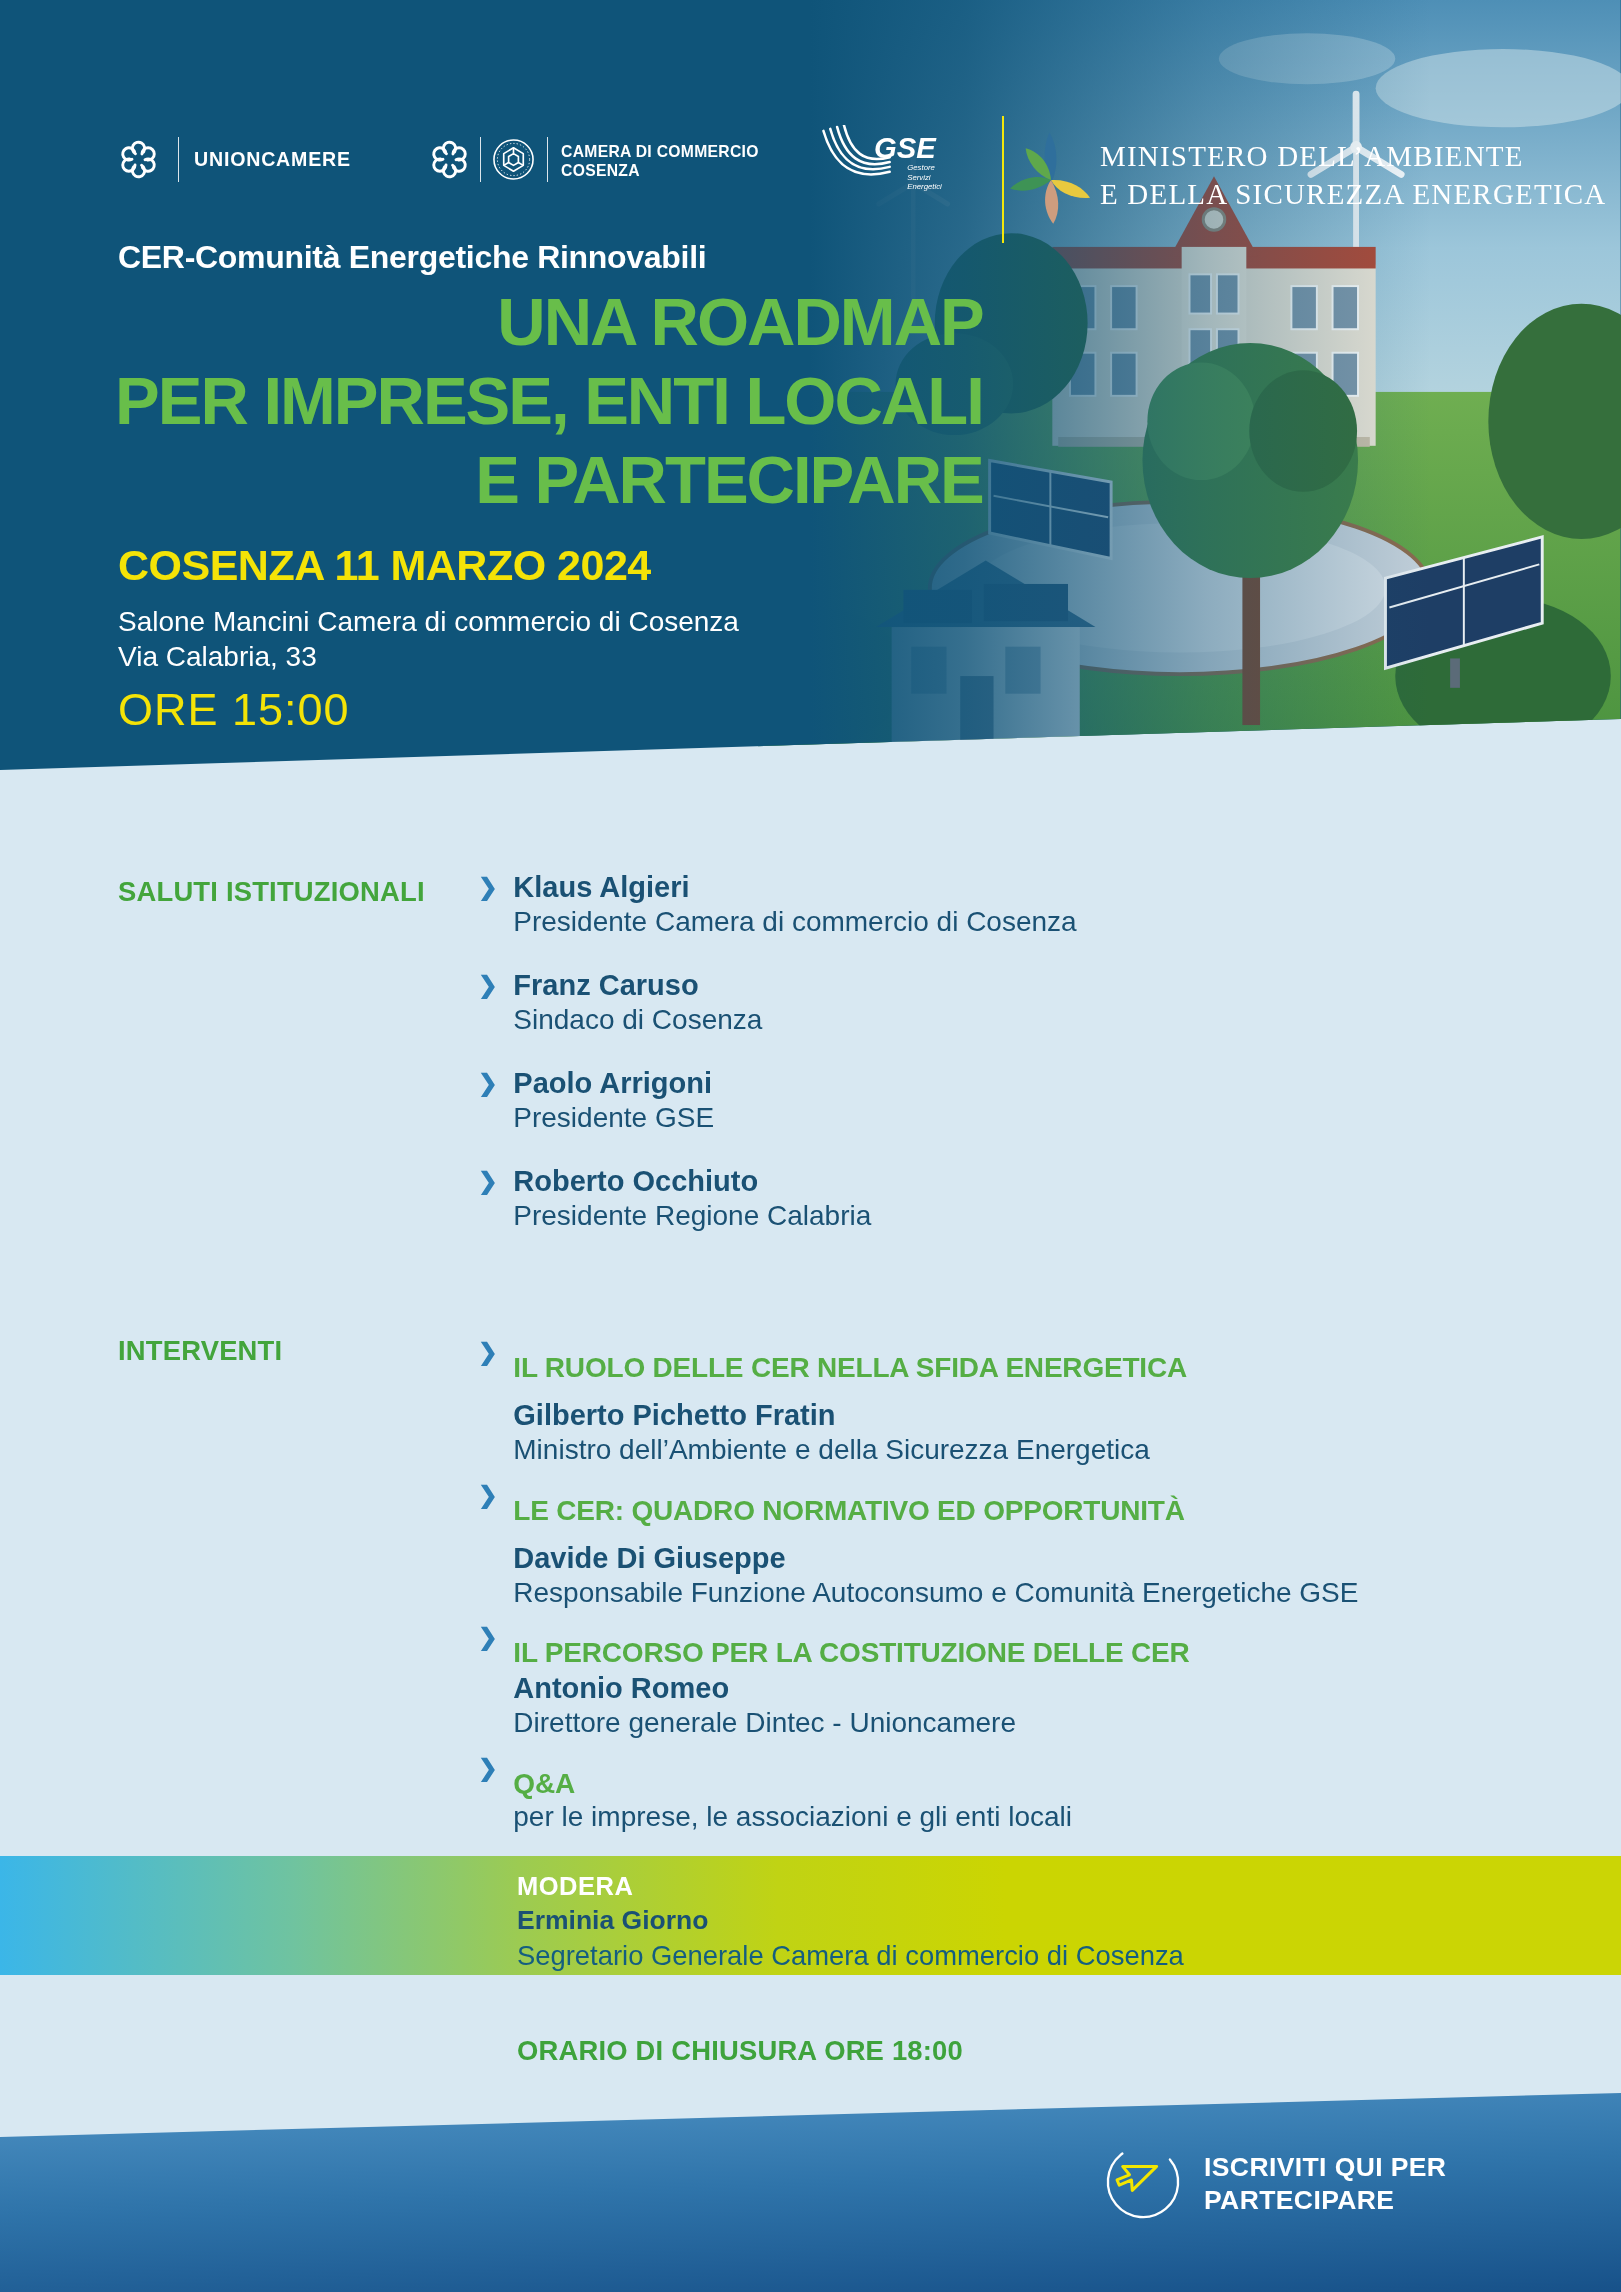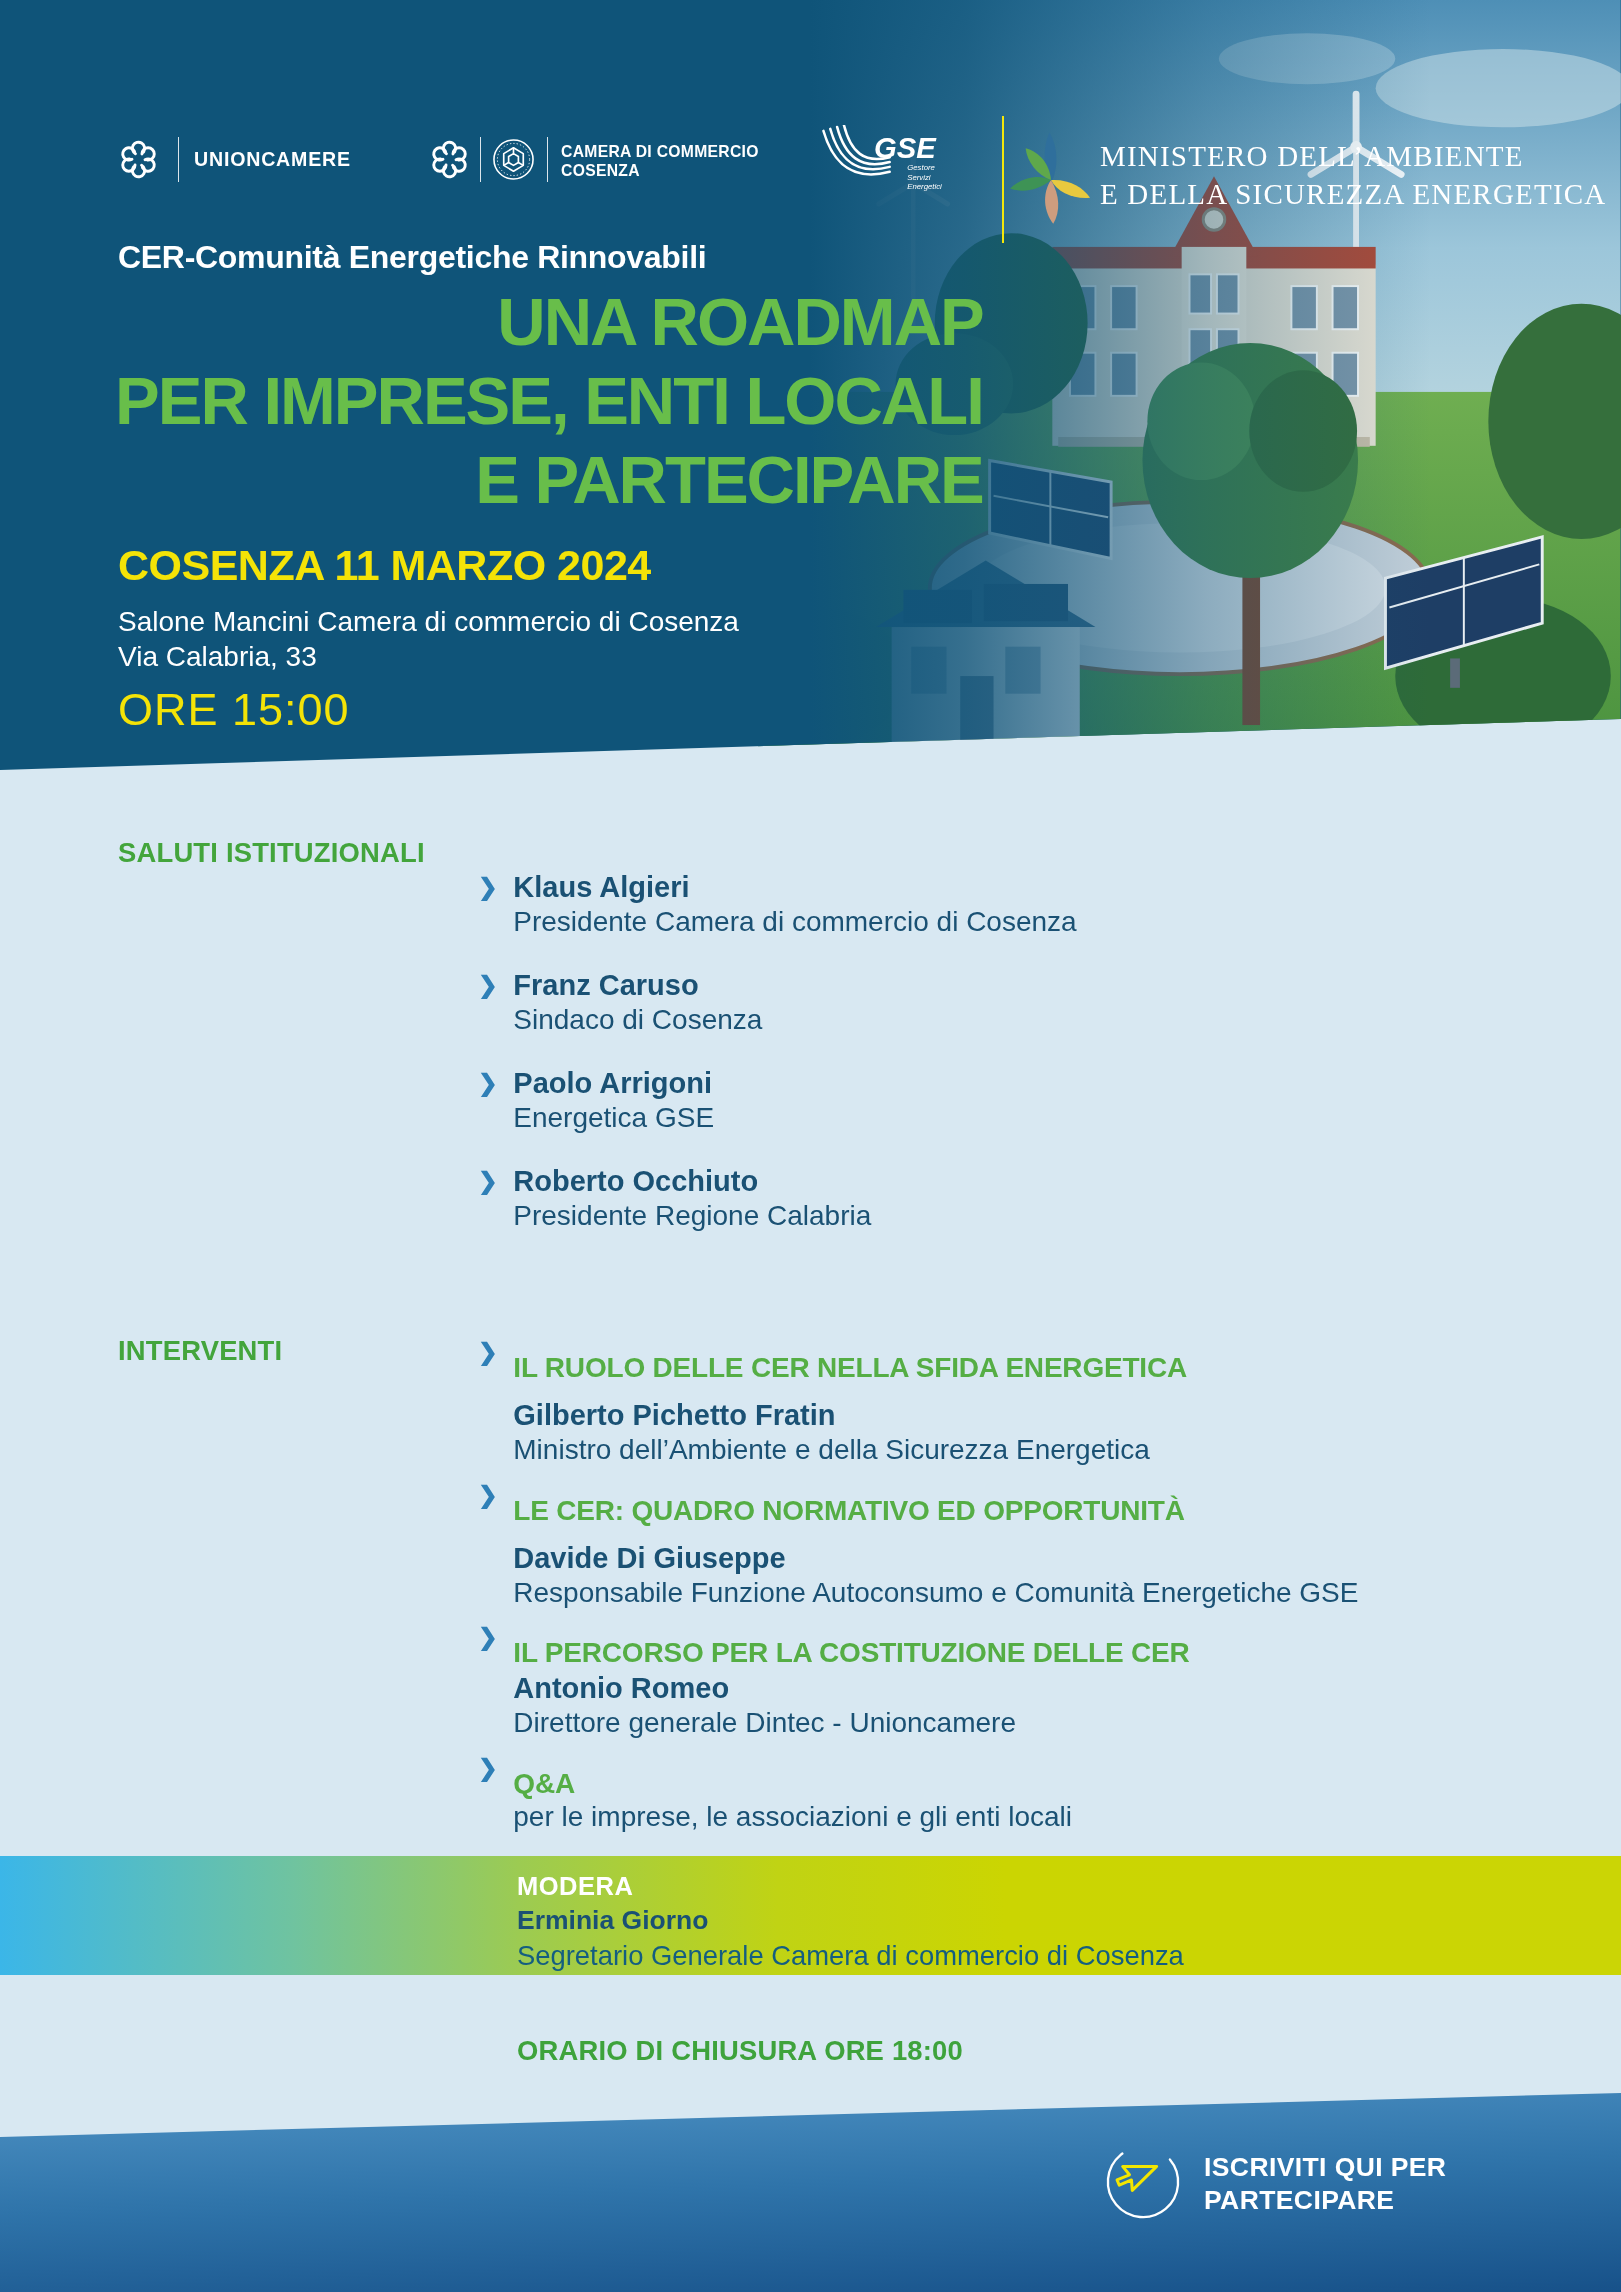--- a/index.html
+++ b/index.html
@@ -35,21 +35,21 @@
   .kicker{position:absolute;left:118px;top:239px;font-size:32px;font-weight:bold;color:#FFFFFF;letter-spacing:-0.3px;}
   .big-title{
     position:absolute;left:115px;top:282px;font-size:67px;font-weight:bold;
     color:#68BE4A;line-height:79px;letter-spacing:-2px;z-index:4;text-align:right;
   }
   .date{position:absolute;left:118px;top:541px;font-size:43px;font-weight:bold;color:#F4E307;letter-spacing:-0.5px;z-index:4;}
   .venue{position:absolute;left:118px;top:604px;font-size:28px;line-height:35px;color:#FFFFFF;z-index:4;}
   .time{position:absolute;left:118px;top:684px;font-size:45px;color:#F4E307;letter-spacing:1px;z-index:4;}
   
   .sec-label{position:absolute;left:118px;font-size:27.4px;font-weight:bold;color:#43A53C;letter-spacing:0.2px;}
-  .lab-saluti{top:837px;}
+  .lab-saluti{top:876px;}
   .lab-interventi{top:1335px;}
   .item{position:absolute;left:478px;display:flex;gap:11.8px;}
   .chev{width:23.5px;font-size:23.5px;line-height:35px;font-weight:bold;color:#2E7FB7;flex:0 0 23.5px;}
   .pname{font-size:29px;font-weight:bold;line-height:35px;color:#1A5174;}
   .prole{font-size:28px;line-height:33px;color:#1A5174;}
   .iv-title{font-size:28px;font-weight:bold;line-height:33px;color:#55AE45;letter-spacing:-0.2px;margin-top:16px;}
   .s1{top:870px}.s2{top:968px}.s3{top:1066px}.s4{top:1164px}
   .v1{top:1335px}.v2{top:1478px}.v3{top:1620px}.v4{top:1751px}
   .gap-lg{margin-top:13.7px;}
   .gap-sm{margin-top:2px;}
@@ -289,21 +289,21 @@
     <div class="chev">❯</div>
     <div>
         <div class="pname">Franz Caruso</div>
          <div class="prole">Sindaco di Cosenza</div>
       </div>
   </div>
   <div class="item s3">
     <div class="chev">❯</div>
     <div>
         <div class="pname">Paolo Arrigoni</div>
-         <div class="prole">Energetica GSE</div>
+         <div class="prole">Presidente GSE</div>
       </div>
   </div>
   <div class="item s4">
     <div class="chev">❯</div>
     <div>
         <div class="pname">Roberto Occhiuto</div>
          <div class="prole">Presidente Regione Calabria</div>
       </div>
   </div>
 

